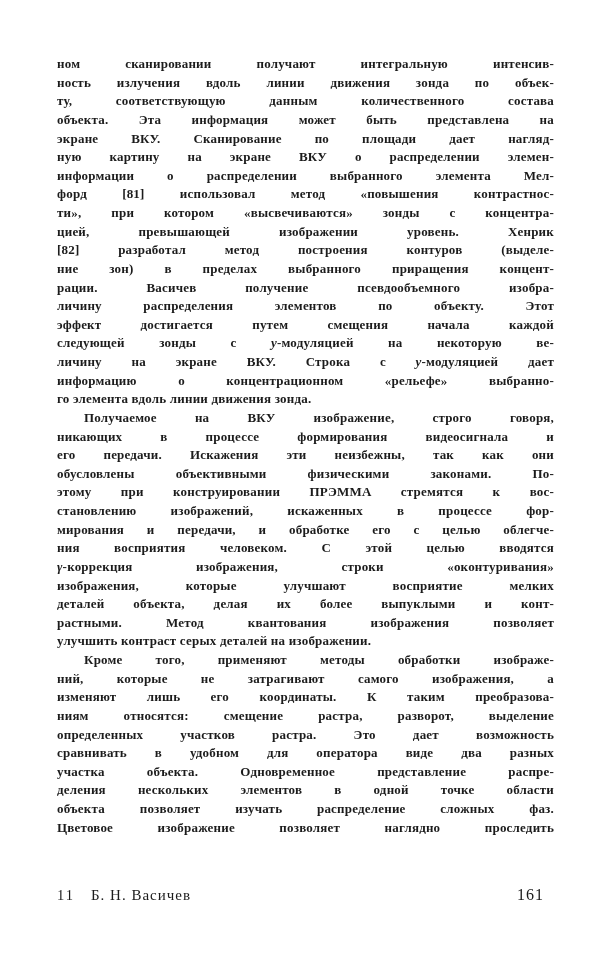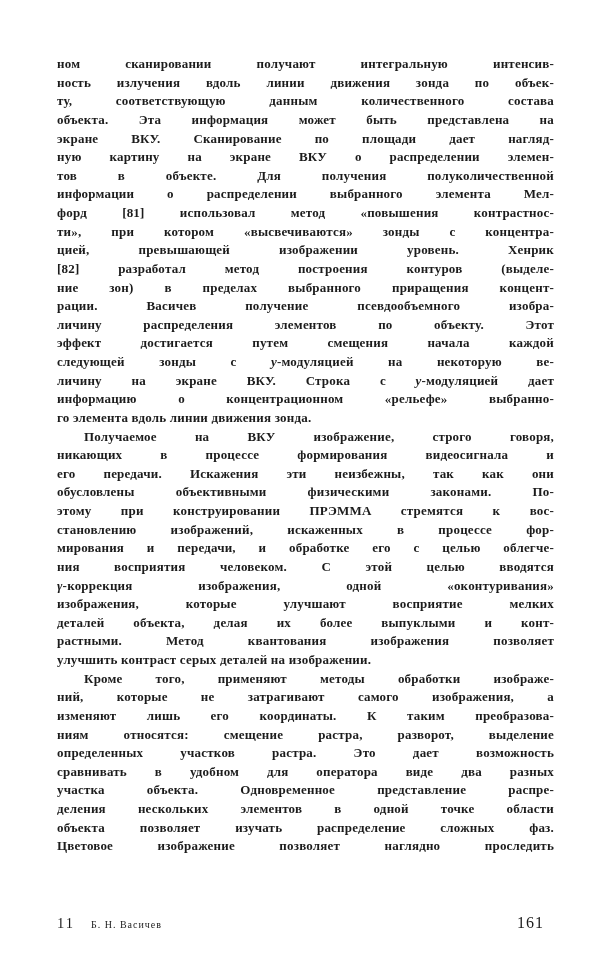--- a/index.html
+++ b/index.html
@@ -45,53 +45,51 @@
   }
   .footer {
     position: absolute;
     left: 57px;
     right: 56px;
     top: 886px;
     height: 20px;
     display: flex;
     justify-content: space-between;
     align-items: baseline;
-    margin-top: 28px;
   }
   .footer-left {
     display: flex;
     align-items: baseline;
     gap: 16px;
   }
   .signature-mark {
     font-size: 14.5px;
     letter-spacing: 2px;
   }
   .author-name {
-    font-size: 10px;
+    font-size: 15px;
     letter-spacing: 1px;
   }
   .page-number {
     font-size: 16px;
     letter-spacing: 1px;
   }
 </style>
 </head>
 <body>
 
 <div class="scan-page">
 
   <div class="text-block">
       <div class="line"><span>ном сканировании получают интегральную интенсив-</span></div>
       <div class="line"><span>ность излучения вдоль линии движения зонда по объек-</span></div>
       <div class="line"><span>ту, соответствующую данным количественного состава</span></div>
       <div class="line"><span>объекта. Эта информация может быть представлена на</span></div>
       <div class="line"><span>экране ВКУ. Сканирование по площади дает нагляд-</span></div>
       <div class="line"><span>ную картину на экране ВКУ о распределении элемен-</span></div>
-      <div class="line"><span>тов в объекте. Для получения полуколичественной</span></div>
       <div class="line"><span>информации о распределении выбранного элемента Мел-</span></div>
       <div class="line"><span>форд [81] использовал метод «повышения контрастнос-</span></div>
       <div class="line"><span>ти», при котором «высвечиваются» зонды с концентра-</span></div>
       <div class="line"><span>цией, превышающей изображении уровень. Хенрик</span></div>
       <div class="line"><span>[82] разработал метод построения контуров (выделе-</span></div>
       <div class="line"><span>ние зон) в пределах выбранного приращения концент-</span></div>
       <div class="line"><span>рации. Васичев получение псевдообъемного изобра-</span></div>
       <div class="line"><span>личину распределения элементов по объекту. Этот</span></div>
       <div class="line"><span>эффект достигается путем смещения начала каждой</span></div>
       <div class="line"><span>следующей зонды с </span><i>y</i><span>-модуляцией на некоторую ве-</span></div>
@@ -99,21 +97,21 @@
       <div class="line"><span>информацию о концентрационном «рельефе» выбранно-</span></div>
       <div class="line last"><span>го элемента вдоль линии движения зонда.</span></div>
       <div class="line indent"><span>Получаемое на ВКУ изображение, строго говоря,</span></div>
       <div class="line"><span>никающих в процессе формирования видеосигнала и</span></div>
       <div class="line"><span>его передачи. Искажения эти неизбежны, так как они</span></div>
       <div class="line"><span>обусловлены объективными физическими законами. По-</span></div>
       <div class="line"><span>этому при конструировании ПРЭММА стремятся к вос-</span></div>
       <div class="line"><span>становлению изображений, искаженных в процессе фор-</span></div>
       <div class="line"><span>мирования и передачи, и обработке его с целью облегче-</span></div>
       <div class="line"><span>ния восприятия человеком. С этой целью вводятся</span></div>
-      <div class="line"><i>γ</i><span>-коррекция изображения, одной «оконтуривания»</span></div>
+      <div class="line"><i>γ</i><span>-коррекция изображения, строки «оконтуривания»</span></div>
       <div class="line"><span>изображения, которые улучшают восприятие мелких</span></div>
       <div class="line"><span>деталей объекта, делая их более выпуклыми и конт-</span></div>
       <div class="line"><span>растными. Метод квантования изображения позволяет</span></div>
       <div class="line last"><span>улучшить контраст серых деталей на изображении.</span></div>
       <div class="line indent"><span>Кроме того, применяют методы обработки изображе-</span></div>
       <div class="line"><span>ний, которые не затрагивают самого изображения, а</span></div>
       <div class="line"><span>изменяют лишь его координаты. К таким преобразова-</span></div>
       <div class="line"><span>ниям относятся: смещение растра, разворот, выделение</span></div>
       <div class="line"><span>определенных участков растра. Это дает возможность</span></div>
       <div class="line"><span>сравнивать в удобном для оператора виде два разных</span></div>

